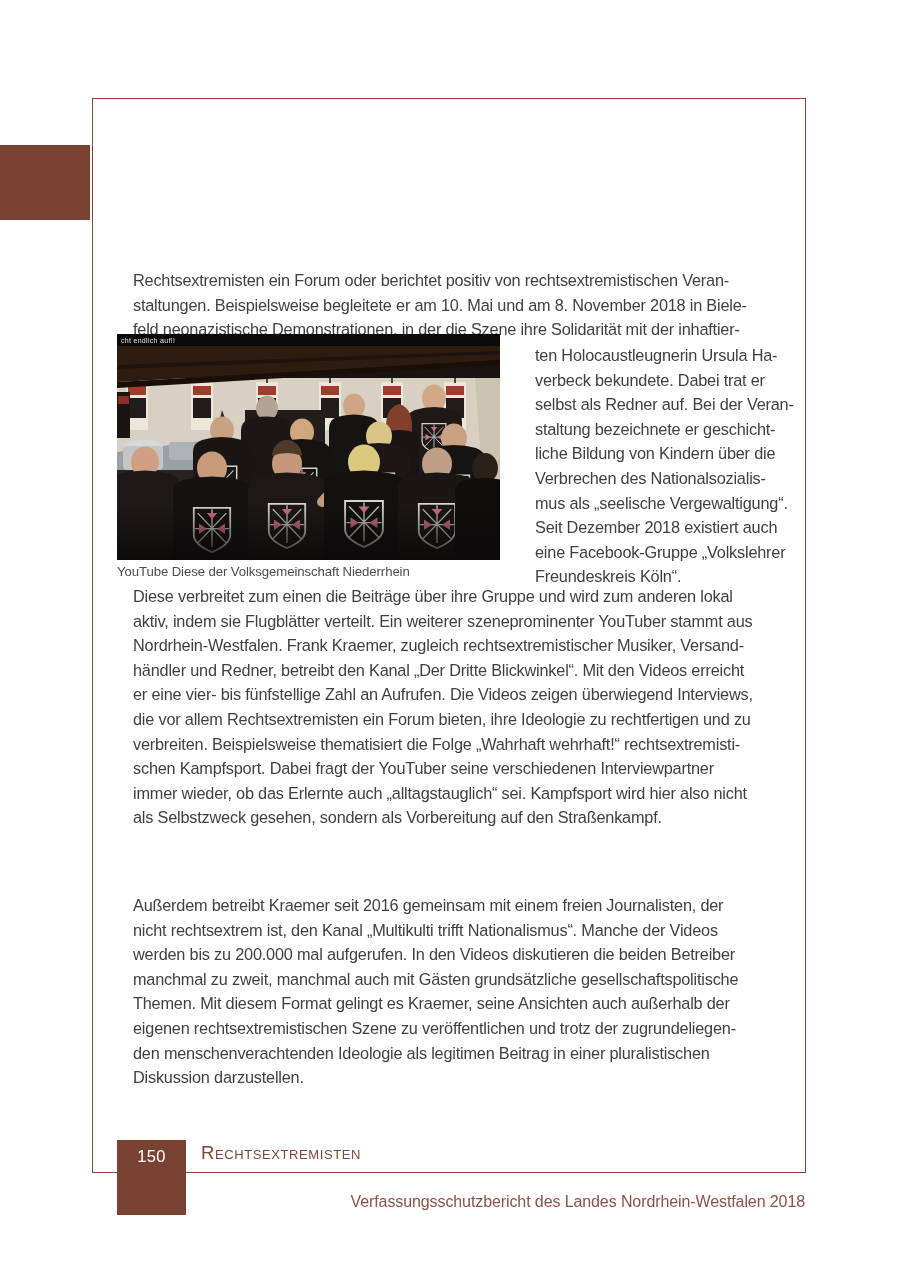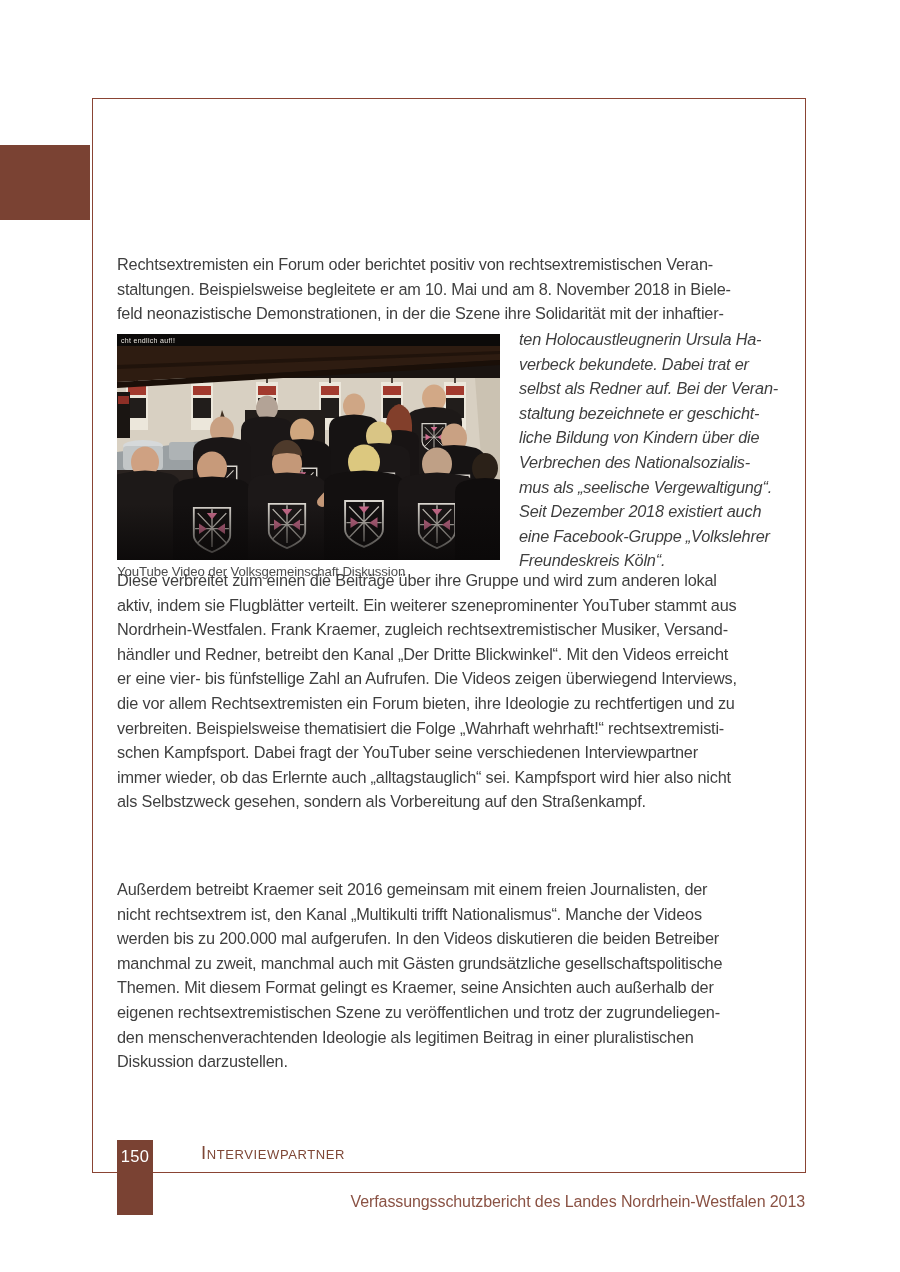--- a/index.html
+++ b/index.html
@@ -10,37 +10,37 @@
   }
   .page-frame{
     position:absolute;left:92px;top:98px;width:714px;height:1075px;
     border:1.5px solid #8a4434;box-sizing:border-box;background:#ffffff;
   }
   .chapter-tab{
     position:absolute;left:0;top:145px;width:90px;height:75px;background:#7a4233;
   }
   .bodytext{
     position:absolute;color:#3f3f3f;font-size:16.3px;line-height:24.6px;
-    letter-spacing:-0.2px;white-space:pre;margin:0;
+    letter-spacing:-0.2px;white-space:pre;margin:16px;
   }
   .p1{left:117px;top:252px;width:694px;}
-  .rightcol{left:519px;top:327px;width:288px;font-style:italic;}
+  .rightcol{left:519px;top:327px;width:288px;}
   .p2{left:117px;top:568px;width:694px;}
   .p3{left:117px;top:877px;width:694px;}
   .photo{
     position:absolute;left:117px;top:334px;width:383px;height:226px;overflow:hidden;
     background:#15100c;
   }
   .photo svg{display:block;}
   .caption{
     position:absolute;left:117px;top:564px;width:420px;
     color:#4c4c4c;font-size:13.2px;letter-spacing:-0.1px;
   }
   .footer-pagebox{
-    position:absolute;left:117px;top:1140px;width:36px;height:75px;background:#7a4233;
+    position:absolute;left:117px;top:1140px;width:69px;height:75px;background:#7a4233;
     color:#ffffff;font-size:16.5px;text-align:center;box-sizing:border-box;padding-top:7px;
     letter-spacing:0.3px;
   }
   .footer-section{
     position:absolute;left:201px;top:1142px;color:#7e4736;font-size:18.5px;
     font-variant:small-caps;letter-spacing:0.6px;
   }
   .footer-report{
     position:absolute;right:95px;top:1193px;color:#8a5244;font-size:16px;
     letter-spacing:-0.1px;
@@ -195,21 +195,21 @@
 verbeck bekundete. Dabei trat er
 selbst als Redner auf. Bei der Veran-
 staltung bezeichnete er geschicht-
 liche Bildung von Kindern über die
 Verbrechen des Nationalsozialis-
 mus als „seelische Vergewaltigung“.
 Seit Dezember 2018 existiert auch
 eine Facebook-Gruppe „Volkslehrer
 Freundeskreis Köln“.</div>
 
-<div class="caption">YouTube Video der Volksgemeinschaft Diskussion</div>
+<div class="caption">YouTube Diese der Volksgemeinschaft Niederrhein</div>
 
 <p class="bodytext p2">Diese verbreitet zum einen die Beiträge über ihre Gruppe und wird zum anderen lokal
 aktiv, indem sie Flugblätter verteilt. Ein weiterer szeneprominenter YouTuber stammt aus
 Nordrhein-Westfalen. Frank Kraemer, zugleich rechtsextremistischer Musiker, Versand-
 händler und Redner, betreibt den Kanal „Der Dritte Blickwinkel“. Mit den Videos erreicht
 er eine vier- bis fünfstellige Zahl an Aufrufen. Die Videos zeigen überwiegend Interviews,
 die vor allem Rechtsextremisten ein Forum bieten, ihre Ideologie zu rechtfertigen und zu
 verbreiten. Beispielsweise thematisiert die Folge „Wahrhaft wehrhaft!“ rechtsextremisti-
 schen Kampfsport. Dabei fragt der YouTuber seine verschiedenen Interviewpartner
 immer wieder, ob das Erlernte auch „alltagstauglich“ sei. Kampfsport wird hier also nicht
@@ -221,15 +221,15 @@
 manchmal zu zweit, manchmal auch mit Gästen grundsätzliche gesellschaftspolitische
 Themen. Mit diesem Format gelingt es Kraemer, seine Ansichten auch außerhalb der
 eigenen rechtsextremistischen Szene zu veröffentlichen und trotz der zugrundeliegen-
 den menschenverachtenden Ideologie als legitimen Beitrag in einer pluralistischen
 Diskussion darzustellen.</p>
 
 <div class="footer-pagebox">
   <span>150</span>
 </div>
 
-<div class="footer-section">Interviewpartner</div>
-
-<div class="footer-report">Verfassungsschutzbericht des Landes Nordrhein-Westfalen 2013</div>
+<div class="footer-section">Rechtsextremisten</div>
+
+<div class="footer-report">Verfassungsschutzbericht des Landes Nordrhein-Westfalen 2018</div>
 
 </body></html>

